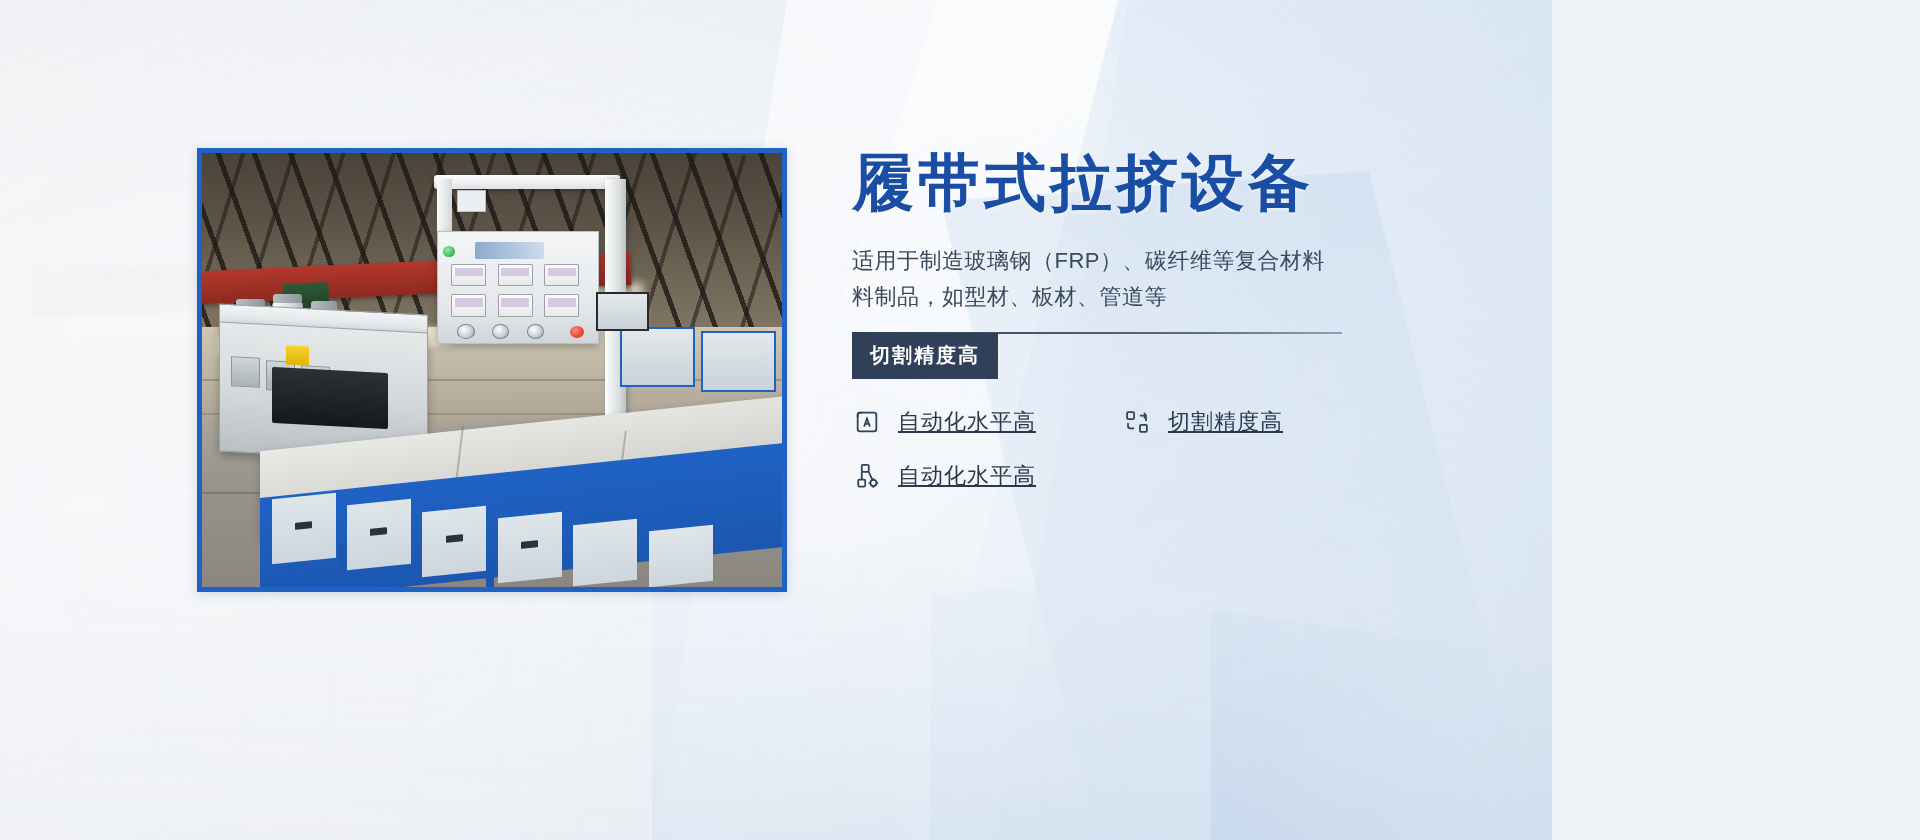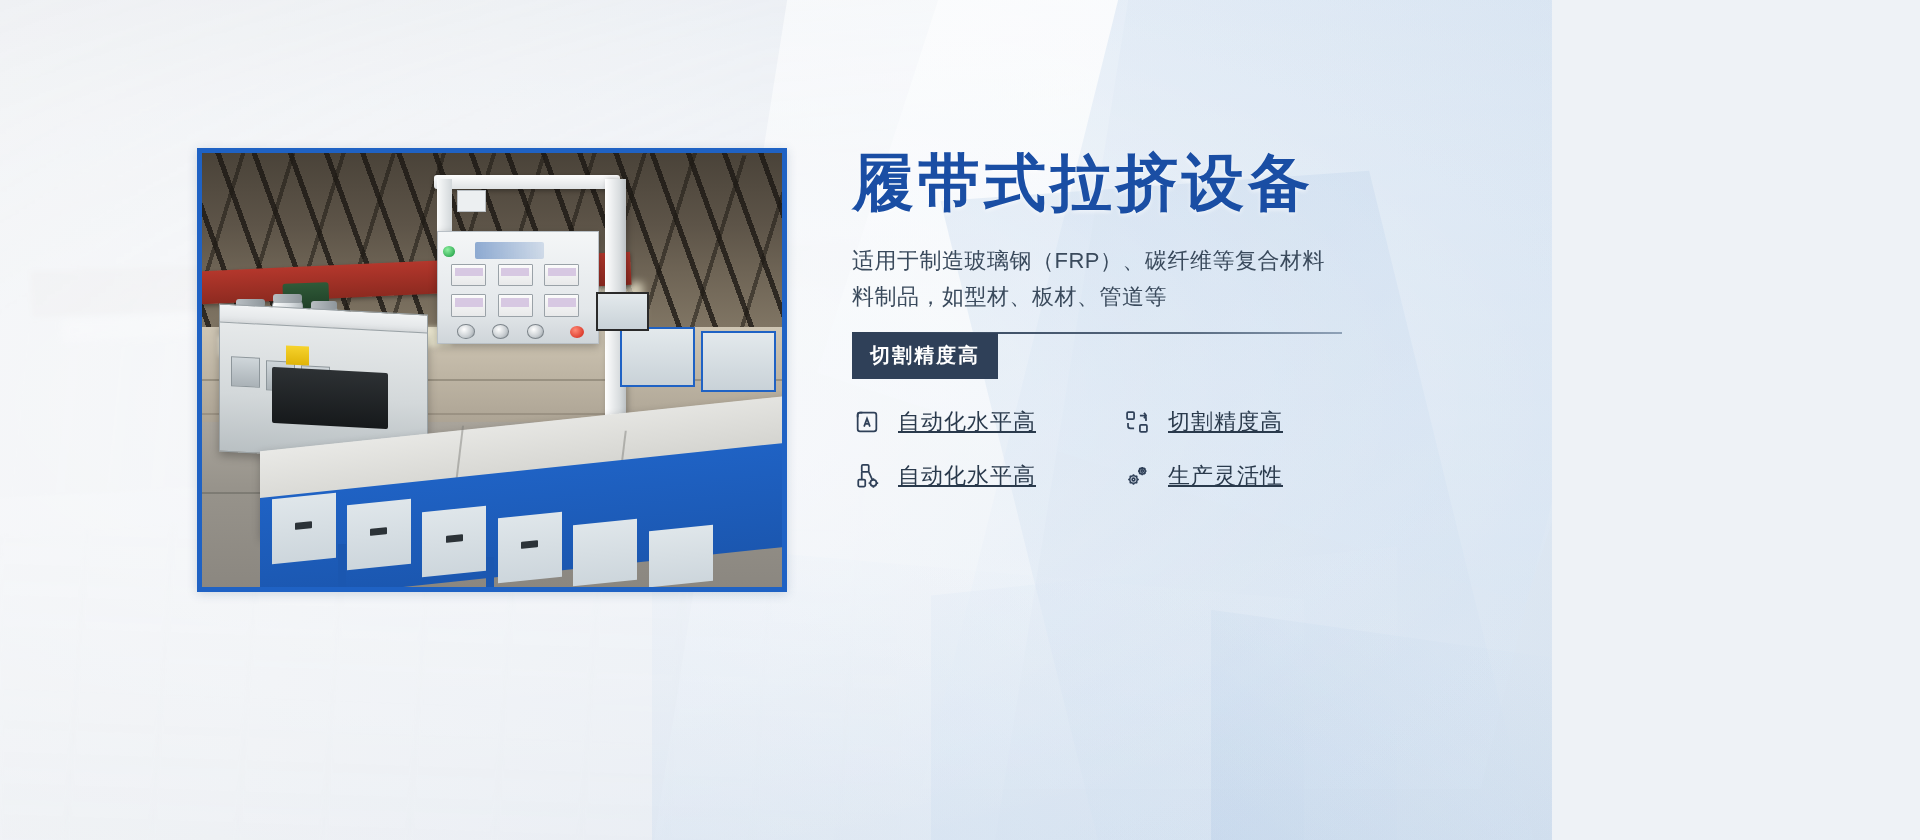--- a/index.html
+++ b/index.html
@@ -426,30 +426,17 @@
             <rect x="7.5" y="2.5" width="6" height="6" rx="1"></rect>
             <rect x="4.5" y="15" width="6" height="6" rx="1"></rect>
             <circle cx="17.5" cy="18" r="2.6"></circle>
             <path d="M17.5 13.9v1.1M17.5 21v1.1M13.4 18h1.1M20.5 18h1.1"></path>
             <path d="M7.5 8.5v6.5M13.5 8.5l3.2 7"></path>
           </svg>
         </span>
         <span class="feat-lbl">自动化水平高</span>
       </div>
 
-      <div class="feat">
-        <span class="feat-ico">
-          <svg viewBox="0 0 24 24" fill="none" stroke="currentColor" stroke-width="1.4">
-            <circle cx="9" cy="15" r="3.2"></circle>
-            <circle cx="9" cy="15" r="1.2"></circle>
-            <path d="M9 10.4v1.4M9 18.2v1.4M4.4 15h1.4M12.2 15h1.4M5.8 11.8l1 1M11.2 17.2l1 1M12.2 11.8l-1 1M6.8 17.2l-1 1"></path>
-            <circle cx="16.5" cy="7.8" r="2.6"></circle>
-            <circle cx="16.5" cy="7.8" r="1"></circle>
-            <path d="M16.5 4.2v1.1M16.5 10.3v1.1M12.9 7.8h1.1M19 7.8h1.1M14 5.3l.8.8M18.2 9.5l.8.8M19 5.3l-.8.8M14.8 9.5l-.8.8"></path>
-          </svg>
-        </span>
-        <span class="feat-lbl">生产灵活性</span>
-      </div>
 
 
     </div>
   </div>
 </div>
 
 </body></html>

